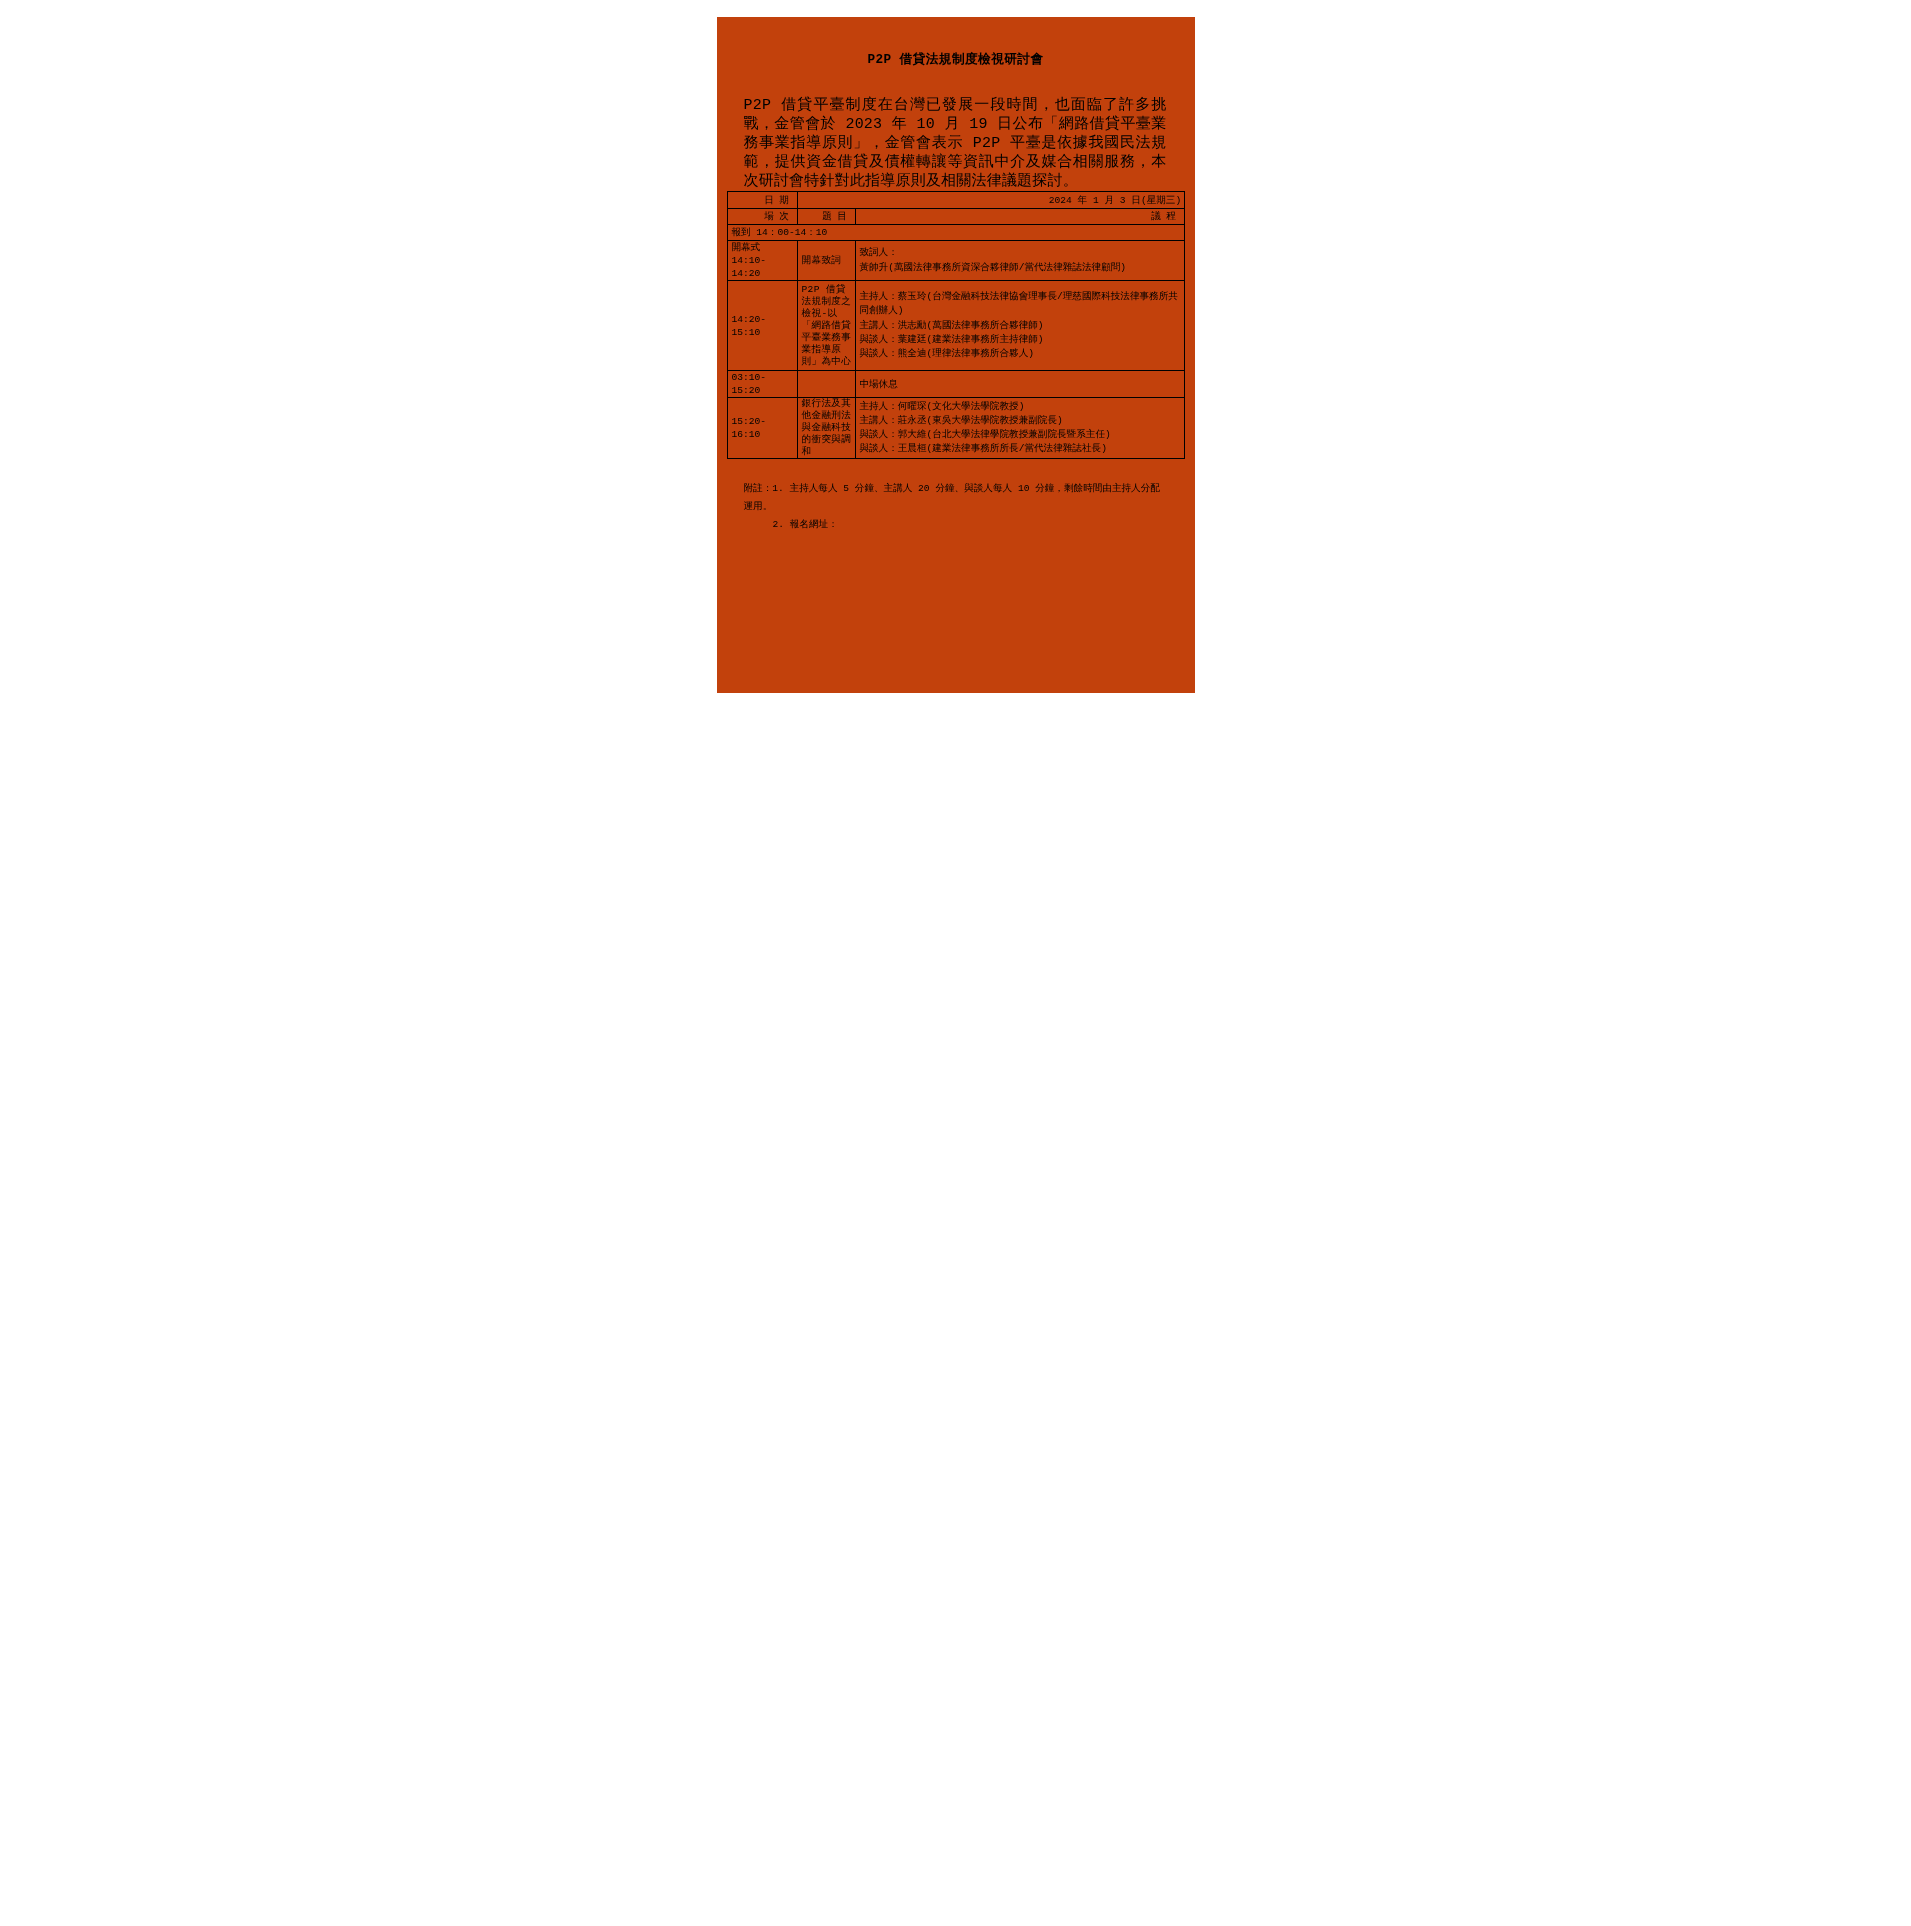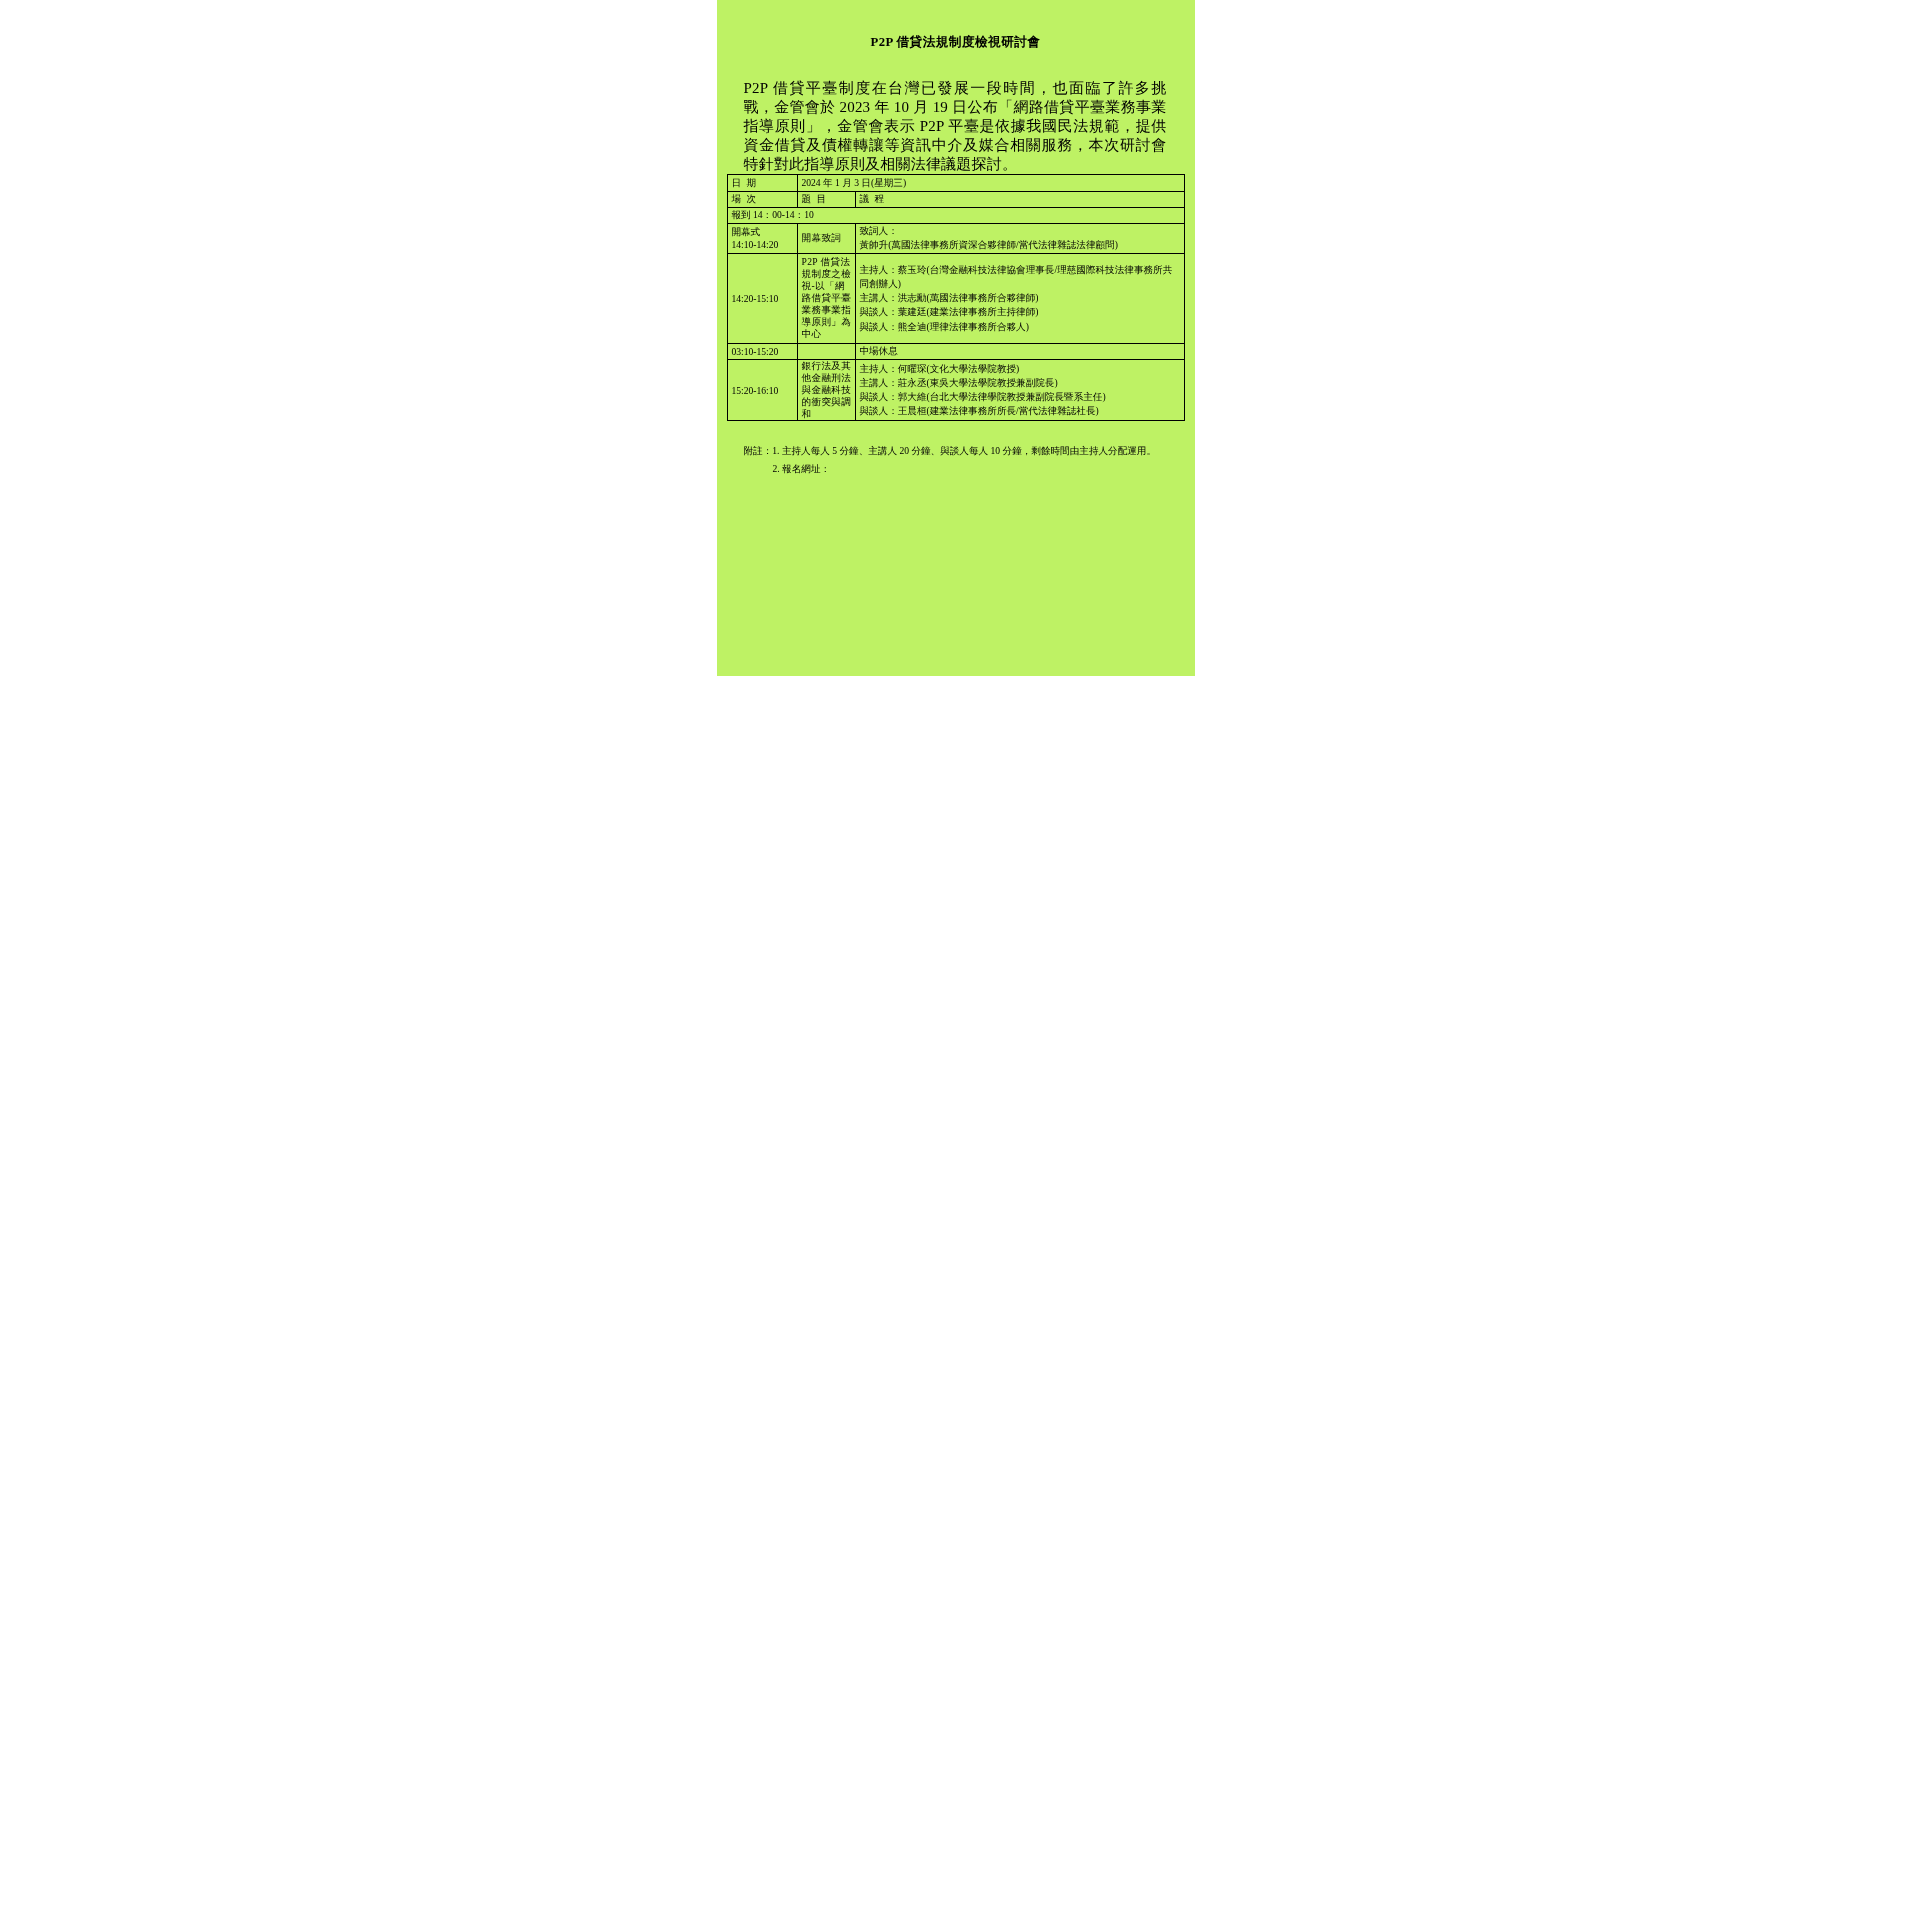--- a/index.html
+++ b/index.html
@@ -1,23 +1,23 @@
 <!DOCTYPE html>
 <html lang="zh-Hant" style="font-size:6.2px"><head>
 <meta charset="utf-8">
 <style>
   html,body{margin:0;padding:0;background:#ffffff;}
   .page{
     position:relative;
     width:478px;
     height:676px;
-    margin:0 auto;
-    background:#bef264;
+    margin:17px auto;
+    background:#c2410c;
     color:#000000;
-    font-family:Liberation Serif, serif;
+    font-family:Liberation Mono, monospace;
     overflow:hidden;
   }
   .doc-title{
     margin:0;
     padding-top:35px;
     text-align:center;
     font-size:12.7px;
     line-height:15.4px;
     font-weight:700;
     letter-spacing:0.4px;
@@ -56,21 +56,21 @@
     overflow:hidden;
   }
   tr.r1 td{height:15.4px;border-top-width:0.8px;}
   tr.r2 td{height:15.4px;}
   tr.r3 td{height:15px;}
   tr.r4 td{height:28.5px;}
   tr.r5 td{height:89px;}
   tr.r6 td{height:15.4px;}
   tr.r7 td{height:59px;}
   tr.r8 td{height:35px;border-bottom-width:1.9px;}
-  .hdr{text-align:left;}
+  .hdr{text-align:right;}
   .spread{letter-spacing:5.4px;padding-left:8.5px;}
   .center-text{text-align:left;}
   .session-cell{padding-left:4.6px;line-height:13px;}
   .topic-cell{padding-left:4.2px;padding-right:1.9px;line-height:12px;letter-spacing:0.4px;}
   .agenda-cell{padding-left:4.6px;padding-right:3.1px;}
   .agenda-line{line-height:14.3px;}
   .notes{
     margin:21px 27px 0 27px;
     font-size:9.6px;
   }

